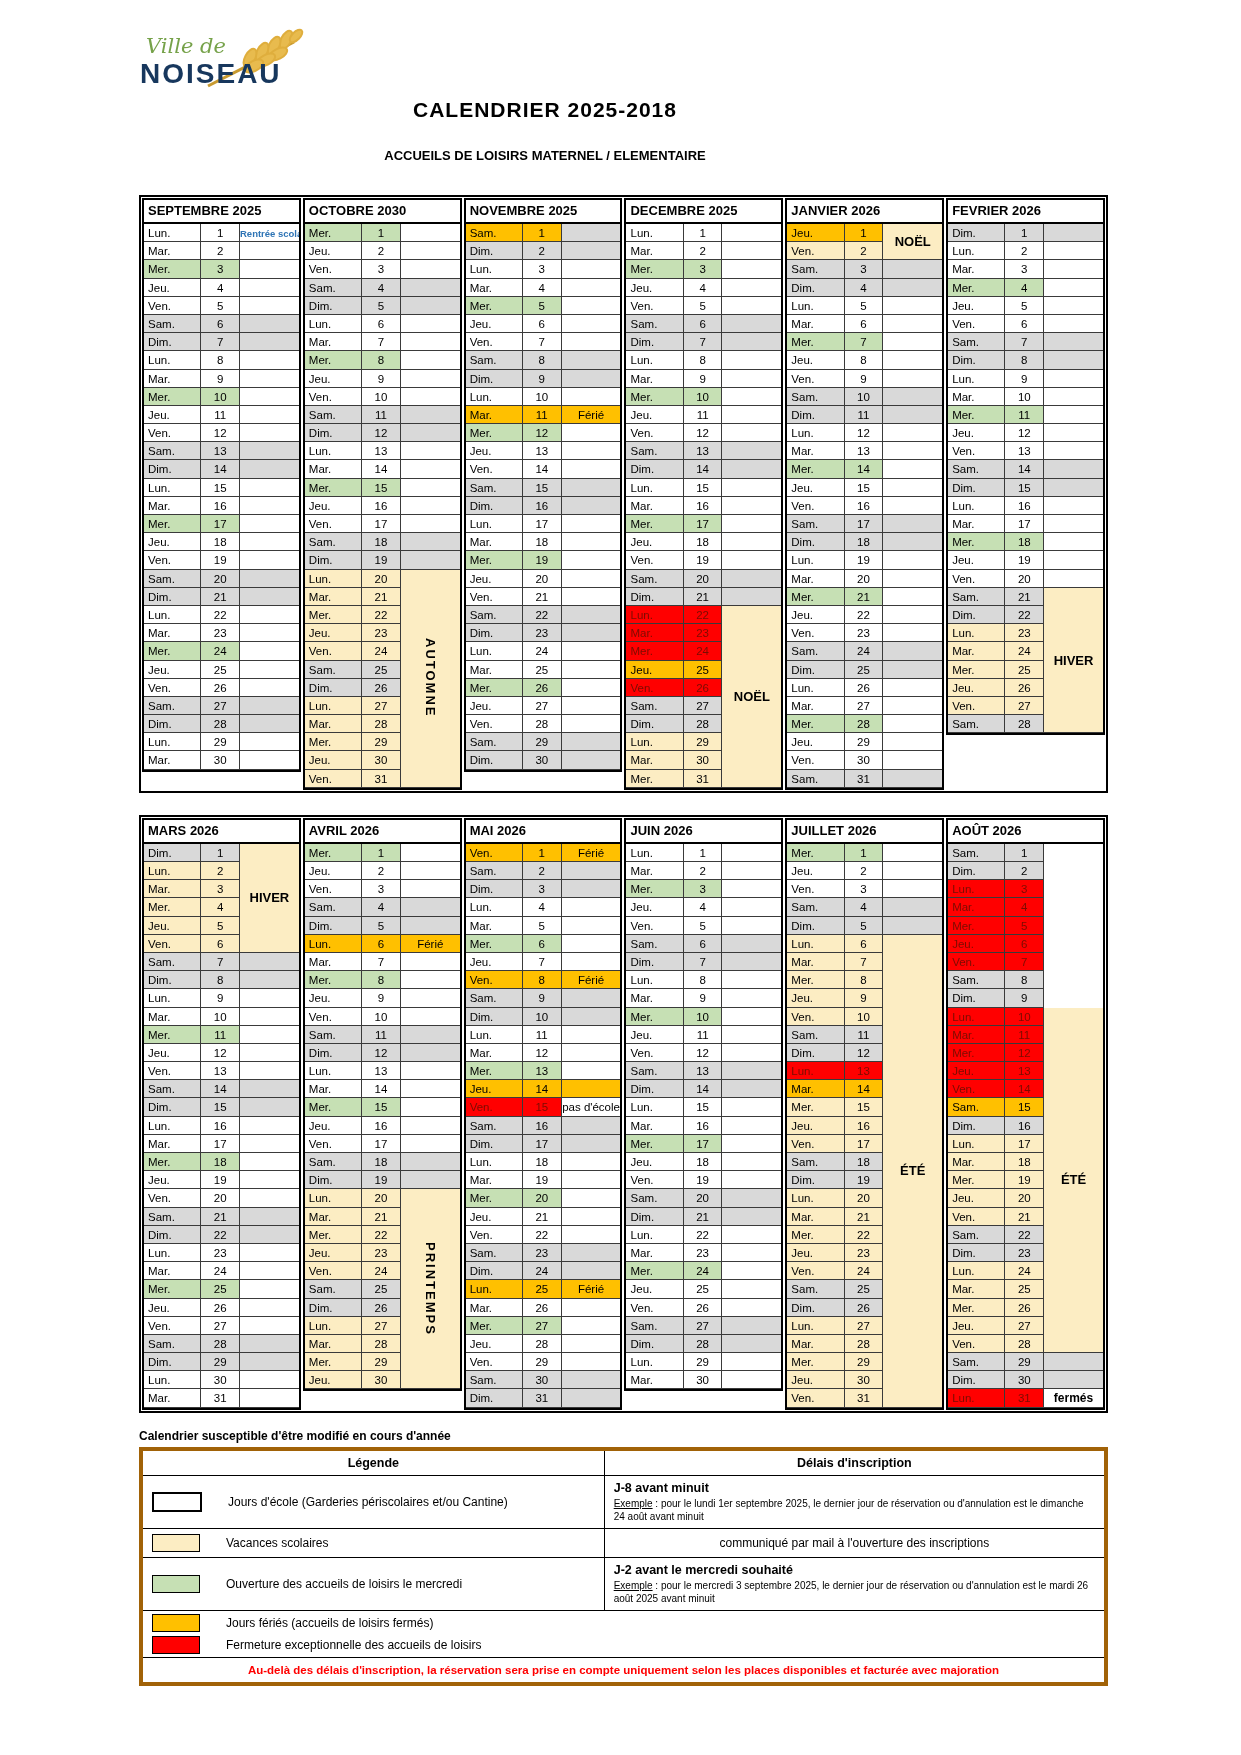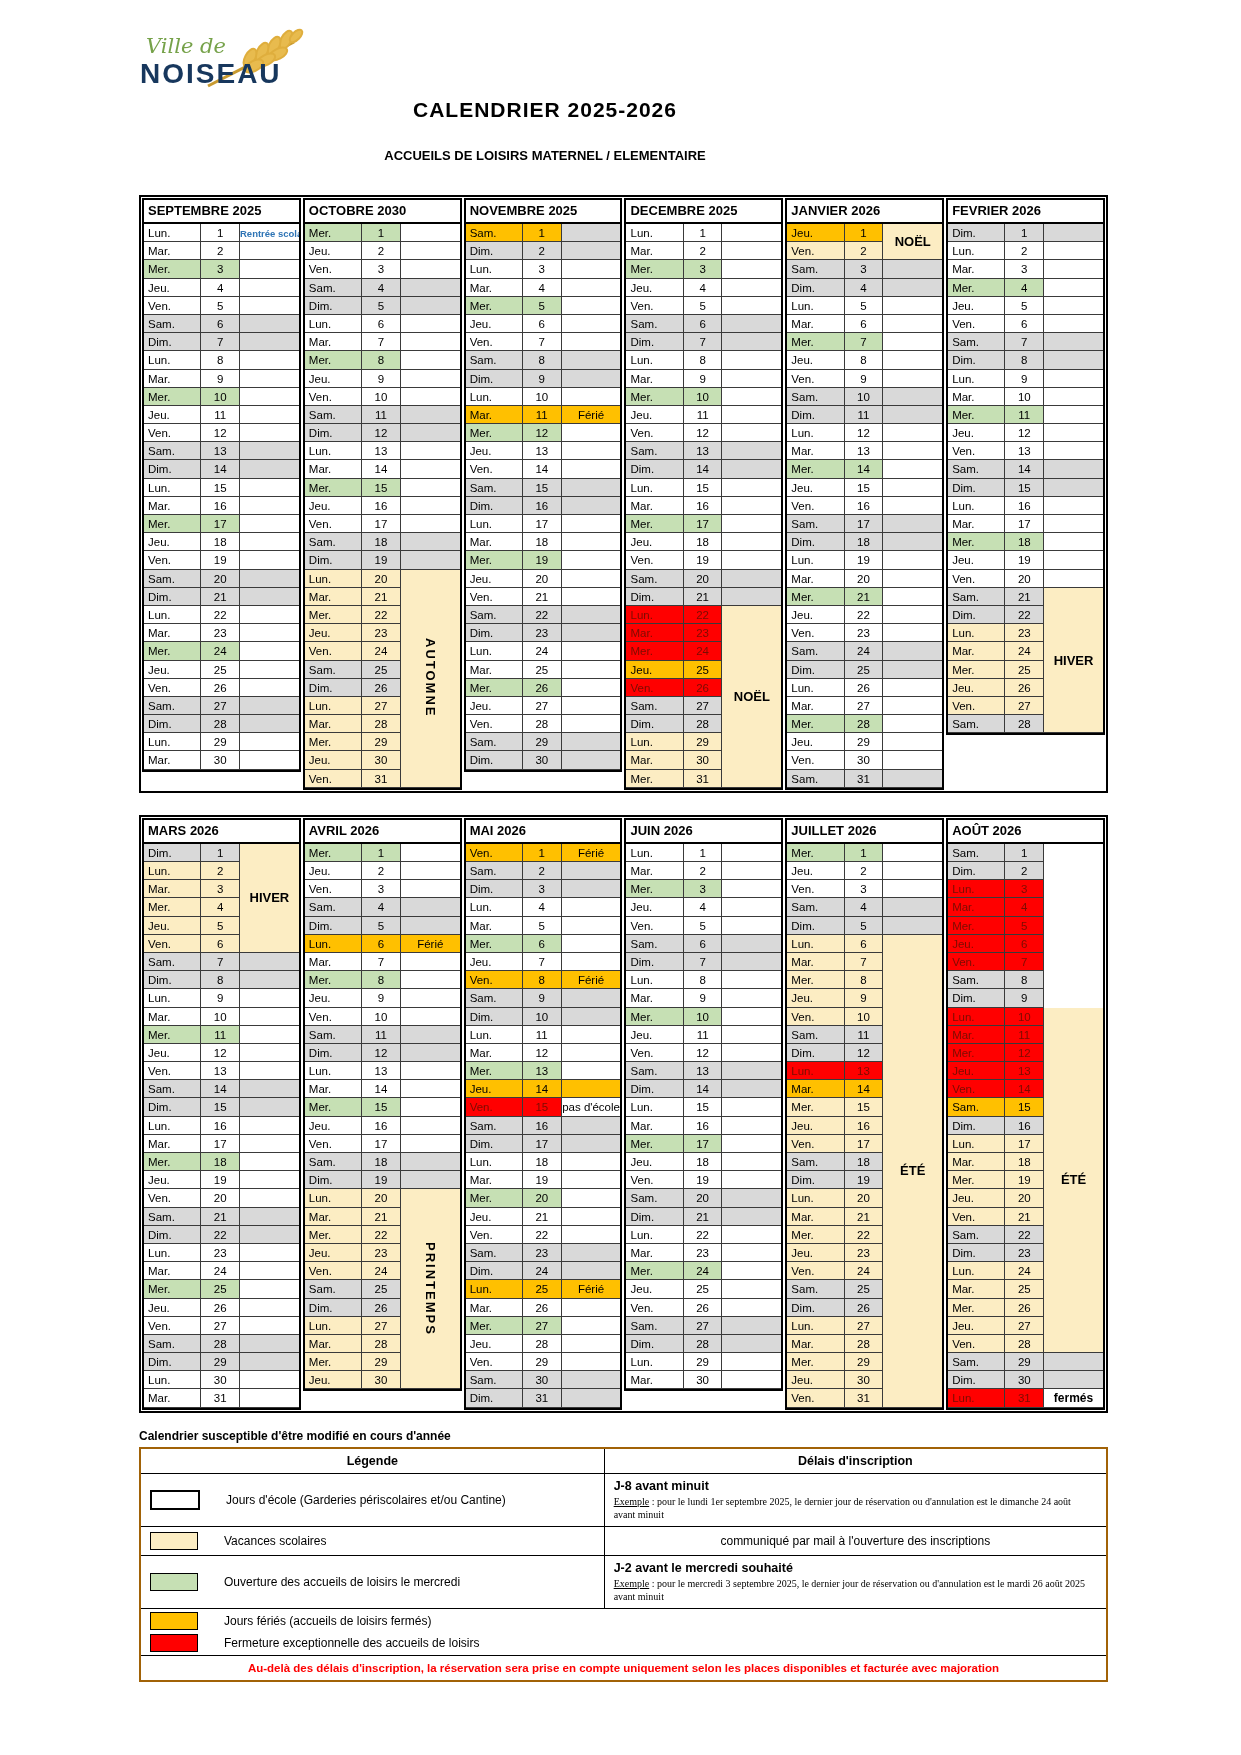--- a/index.html
+++ b/index.html
@@ -38,30 +38,30 @@
              justify-content:center;text-align:center;overflow:hidden;}
   .season{font-weight:bold;font-size:13px;}
   .vertical{writing-mode:vertical-rl;letter-spacing:2px;margin:auto;}
   .smalllbl{font-size:11px;line-height:13px;padding:0 2px;}
   .ferie-txt{font-size:11.5px;}
   .rentree{font-size:9.5px;font-weight:bold;text-align:center;line-height:18px;}
   .fermes-txt{font-size:12px;font-weight:bold;}
 
   
   .legend-note{font-size:12px;font-weight:bold;margin-top:16px;margin-bottom:4px;}
-  table.legend{border-collapse:collapse;width:969px;border:2px solid #a16207;}
+  table.legend{border-collapse:collapse;width:969px;border:4px solid #a16207;}
   table.legend td,table.legend th{border:1px solid #000;vertical-align:middle;}
   th.lh{height:22px;font-size:12.5px;text-align:center;font-weight:bold;}
   .lcol1{width:48%;}
   .swrow{display:flex;align-items:center;gap:26px;padding:4px 4px 4px 8px;}
   .sw{width:46px;height:16px;border:1px solid #000;flex:0 0 auto;}
   .sw.bold-border{border:2.5px solid #000;}
   .ltext{font-size:12px;}
   .rt-title{font-size:12.5px;font-weight:bold;padding:4px 8px 2px 8px;}
-  .rt-ex{font-size:10px;line-height:13px;padding:0 12px 4px 8px;font-family:Liberation Serif, serif;}
+  .rt-ex{font-size:10px;line-height:13px;padding:0 12px 4px 8px;}
   .rt-ex .u{text-decoration:underline;}
   .rt-center{font-size:12px;text-align:center;}
   .warnrow{color:#ff0000;font-weight:bold;font-size:11.5px;text-align:center;height:22px;}
   .closedline{display:flex;align-items:center;gap:26px;padding:2px 4px 2px 8px;}
 </style>
 </head>
 <body>
 
 <div class="logo">
   <svg width="120" height="62" viewBox="0 0 120 62">
@@ -75,21 +75,21 @@
       <ellipse cx="68" cy="32" rx="5" ry="10" transform="rotate(62 68 32)"></ellipse>
       <ellipse cx="56" cy="38" rx="5" ry="10" transform="rotate(62 56 38)"></ellipse>
       <ellipse cx="98" cy="8" rx="4" ry="8" transform="rotate(45 98 8)"></ellipse>
     </g>
   </svg>
   <div class="villede">Ville de</div>
   <div class="noiseau">NOISEAU</div>
 </div>
 
 <div class="titlewrap">
-  <div class="maintitle">CALENDRIER 2025-2026</div>
+  <div class="maintitle">CALENDRIER 2025-2018</div>
   <div class="subtitle">ACCUEILS DE LOISIRS MATERNEL / ELEMENTAIRE</div>
 </div>
 
 <div class="cal">
   <div class="strip" id="strip1">
       <div class="month">
         <div class="mhead">SEPTEMBRE 2025</div>
         <div class="mgrid">
           <div class="c cw" style="background: rgb(255, 255, 255); grid-area: 1 / 1;">Lun.</div>
           <div class="c cn" style="background: rgb(255, 255, 255); grid-area: 1 / 2;">1</div>

